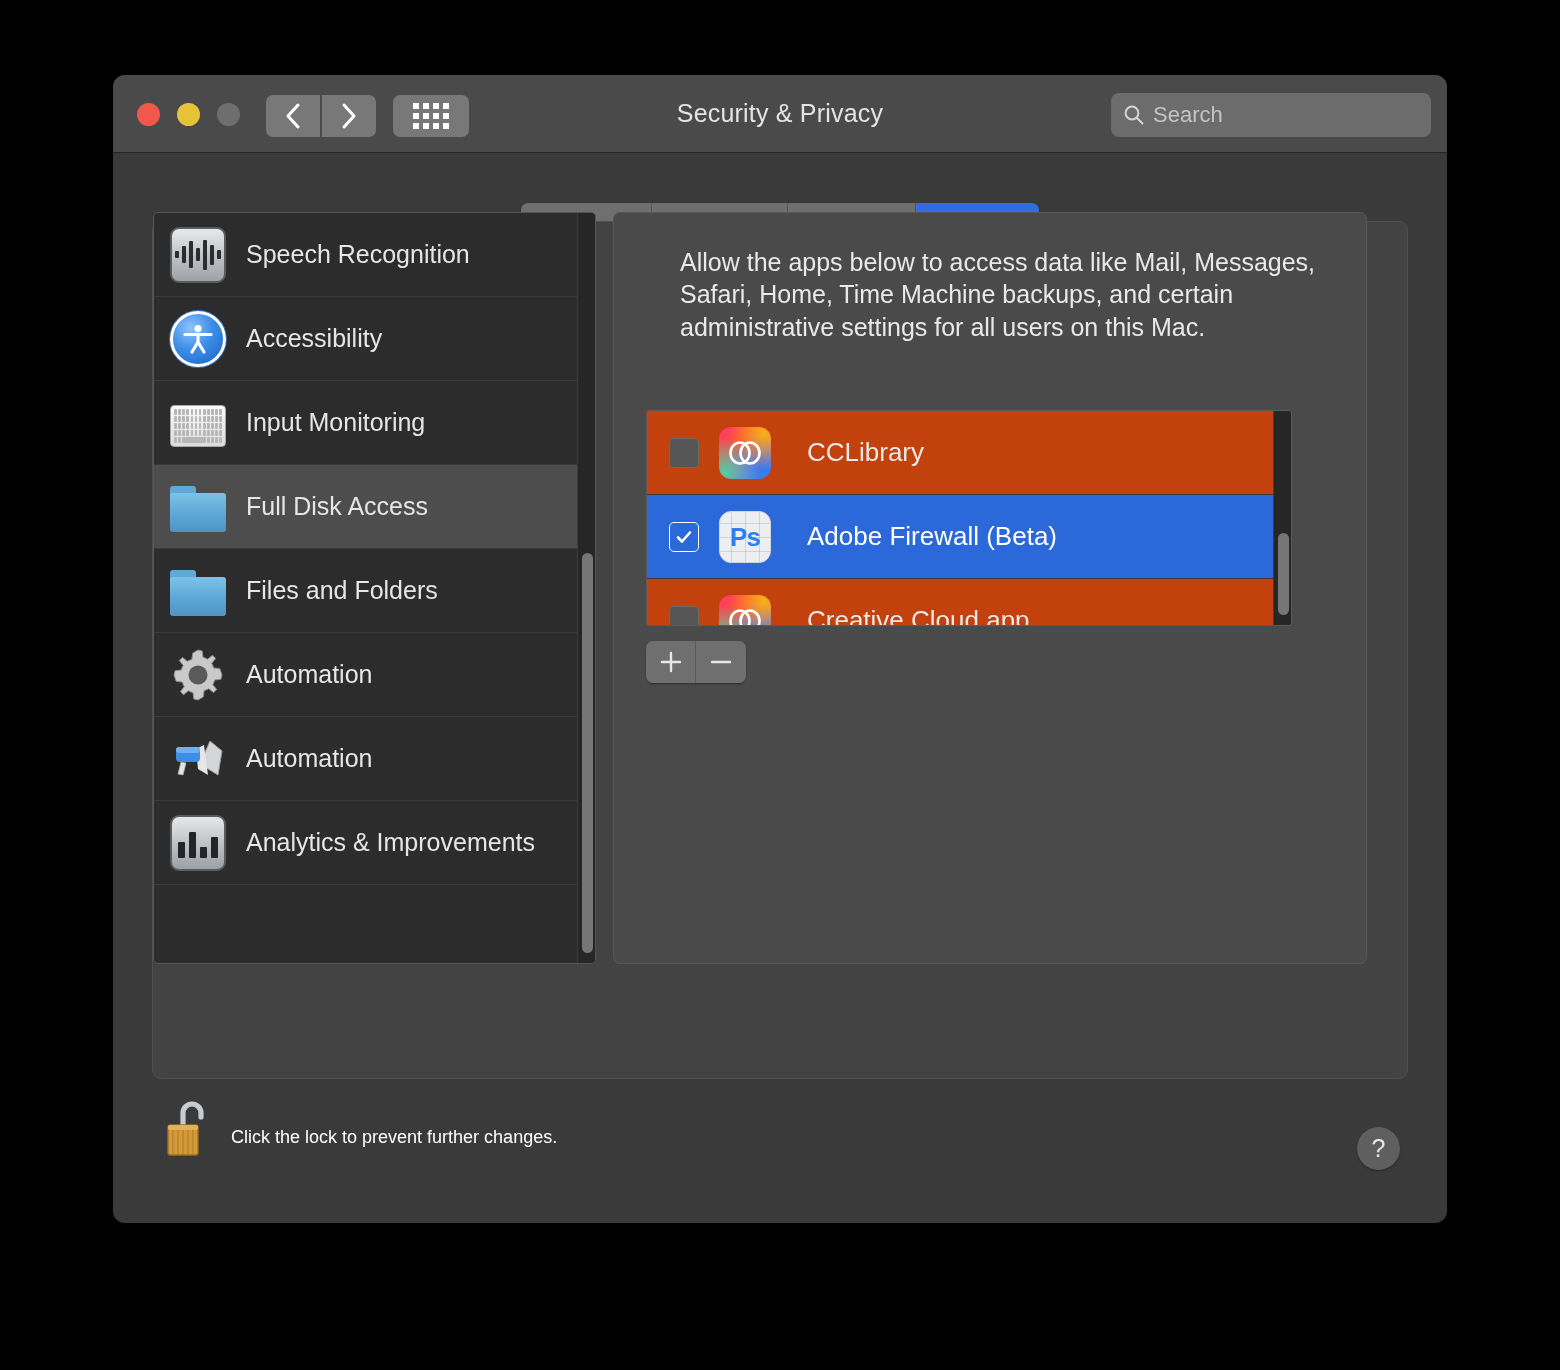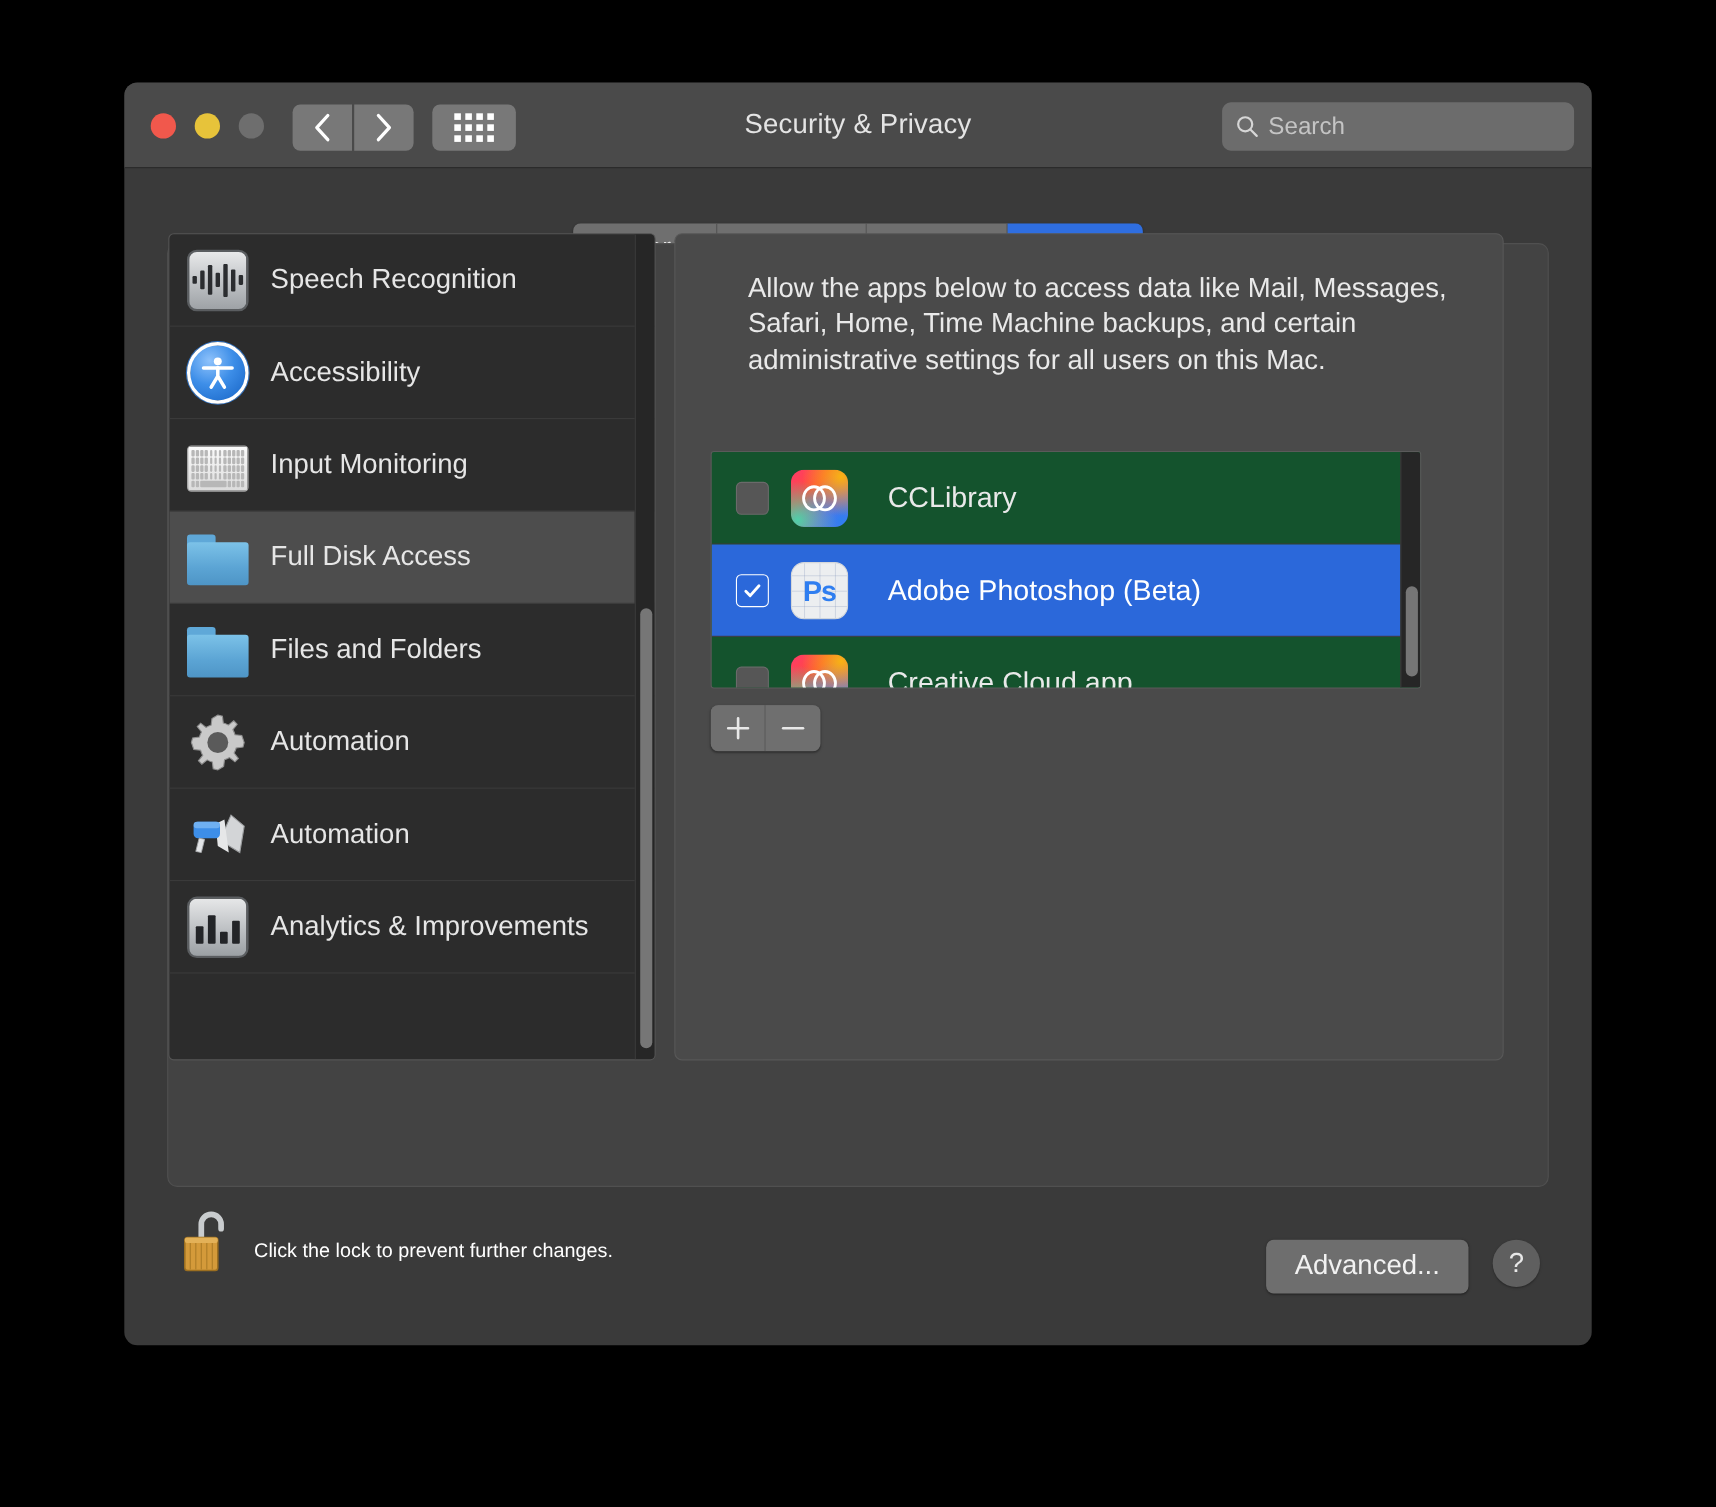--- a/index.html
+++ b/index.html
@@ -267,21 +267,21 @@
     color: #e9e9e9;
     font-size: 25px;
     line-height: 1.29;
     margin-left: 32px;
   }
 
   #app-list-frame {
     position: absolute;
     left: 32px; top: 197px;
     width: 646px; height: 216px;
-    background: #14532d;
+    background: #c2410c;
     border: 1px solid #5a5a5a;
     border-radius: 3px;
     overflow: hidden;
   }
   #app-list { position: relative; }
   .app-row {
     display: flex; align-items: center;
     height: 84px;
     padding-left: 22px;
     border-bottom: 1px solid #3b3b3b;
@@ -631,21 +631,21 @@
         <div class="app-row selected">
           <div class="app-check checked">
             <svg width="20" height="20" viewBox="0 0 20 20">
               <path d="M4 10.5 L8 14.5 L16 5.5" stroke="#fff" stroke-width="2.6" fill="none" stroke-linecap="round" stroke-linejoin="round"></path>
             </svg>
           </div>
           <div class="app-icon ic-ps">
             <div class="psgrid"></div>
             <div class="pslabel">Ps</div>
           </div>
-          <div class="app-name">Adobe Photoshop (Beta)</div>
+          <div class="app-name">Adobe Firewall (Beta)</div>
         </div>
 
         <div class="app-row">
           <div class="app-check">
             
           </div>
           <div class="app-icon ic-cc">
             <svg width="34" height="28" viewBox="0 0 34 28">
               <g fill="none" stroke="#fff" stroke-width="2.6">
                 <ellipse cx="12" cy="14" rx="9.5" ry="10.5"></ellipse>
@@ -685,16 +685,15 @@
         <line x1="12" y1="30" x2="12" y2="58"></line>
         <line x1="17" y1="30" x2="17" y2="58"></line>
         <line x1="22" y1="30" x2="22" y2="58"></line>
         <line x1="27" y1="30" x2="27" y2="58"></line>
       </g>
       <rect x="2" y="29" width="30" height="5" rx="2" fill="#e3b158"></rect>
     </svg>
   </div>
   <div id="lock-text">Click the lock to prevent further changes.</div>
 
-  <div id="advanced-button">Advanced...</div>
   <div id="help-button">?</div>
 
 </div>
 
 </body></html>

